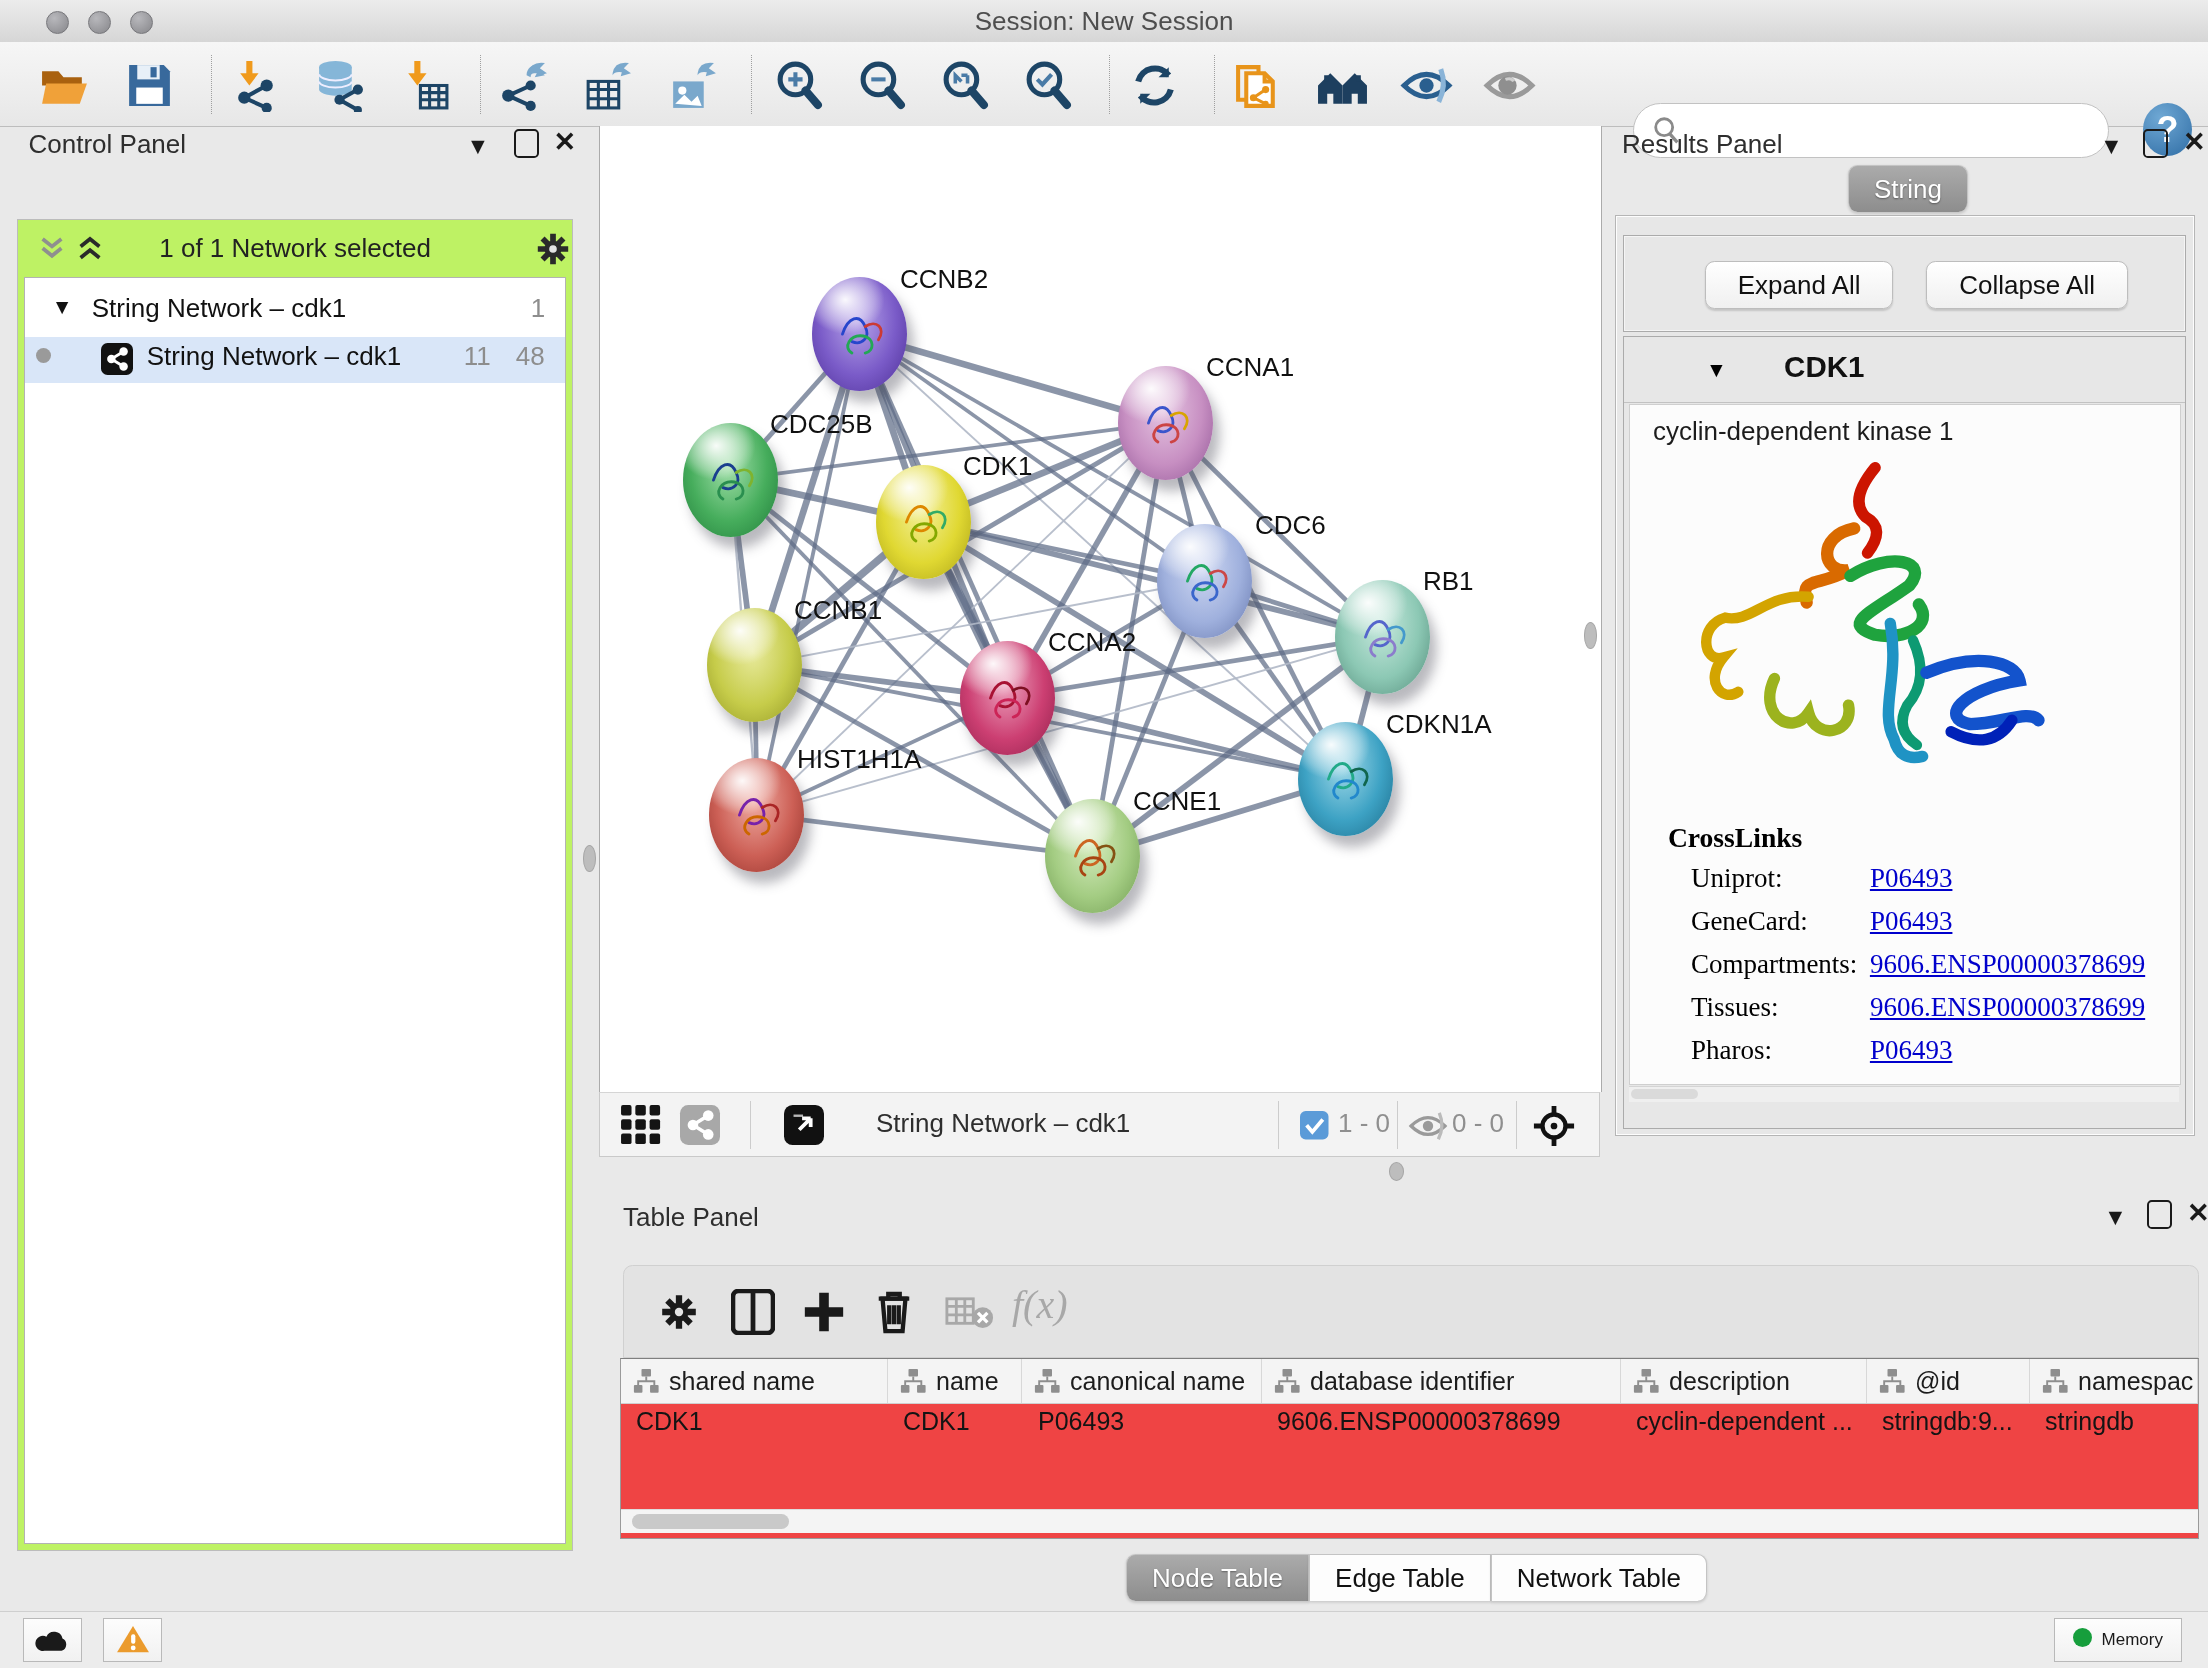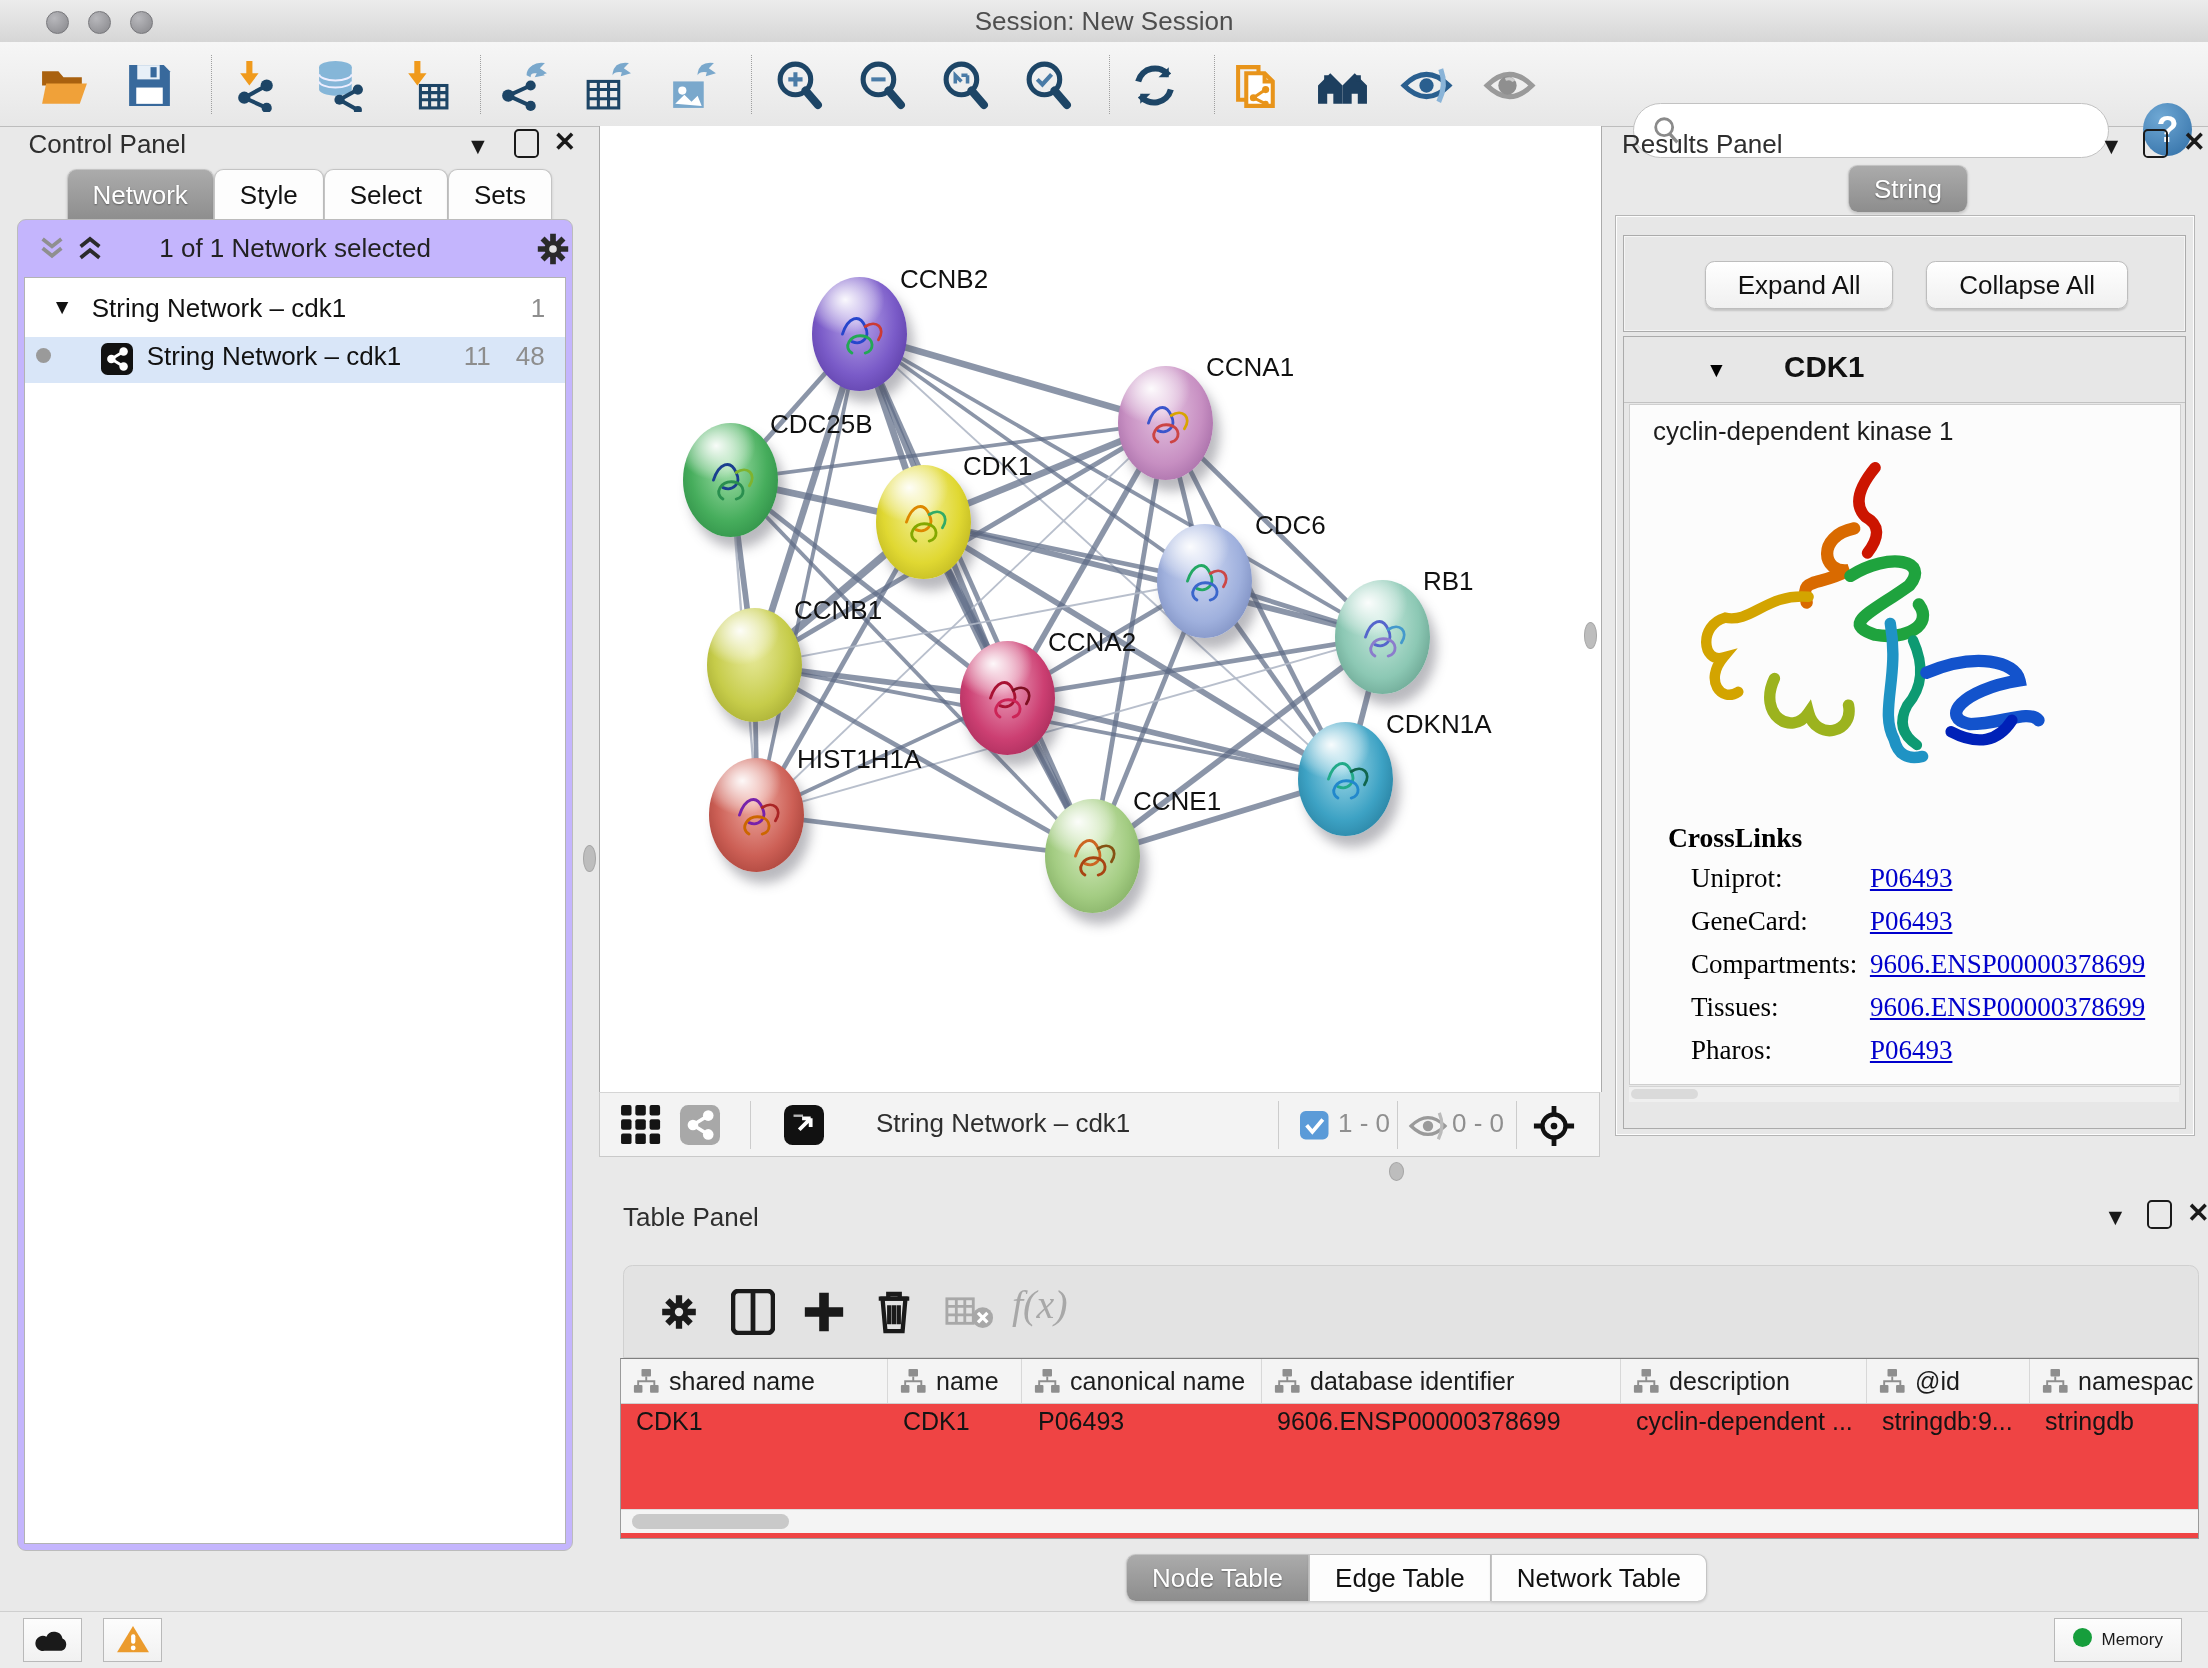--- a/index.html
+++ b/index.html
@@ -27,22 +27,22 @@
   .ptitle{position:absolute;color:#2e2e2e;font-size:26px;}
   .pctl{position:absolute;color:#1a1a1a;font-size:23px;line-height:23px;}
   .float-btn{display:inline-block;width:21px;height:25px;border:2.9px solid #1a1a1a;border-radius:4.8px;}
   .tab{display:inline-block;height:51px;line-height:51px;padding:0 25px;background:#fdfdfd;
     border:1px solid #c4c4c4;border-bottom:none;border-radius:9.5px 9.5px 0 0;font-size:26px;color:#111;
     box-shadow:0 1.9px 2.9px rgba(0,0,0,.15);}
   .tab.active{background:linear-gradient(#ababab,#8d8d8d);color:#fff;text-shadow:0 1px 1.9px rgba(0,0,0,.4);}
   
   .cpanel{position:absolute;left:9.5px;top:127px;width:569px;height:1423px;}
   .cp-tabs{position:absolute;left:57px;top:42px;}
-  .cp-box{position:absolute;left:7.6px;top:92px;width:554px;height:1330px;background:#c4b5fd;
-    border:1px solid #bcbcbc;border-radius:9px;}
+  .cp-box{position:absolute;left:7.6px;top:92px;width:554px;height:1330px;background:#bef264;
+    border:1px solid #bcbcbc;border-radius:0;}
   .cp-strip{position:absolute;left:0;top:0;width:100%;height:57px;}
   .cp-status{position:absolute;left:0;top:13.3px;width:100%;text-align:center;font-size:26px;color:#222;}
   .cp-tree{position:absolute;left:5.7px;top:57px;width:540px;height:1265px;background:#fff;border:1px solid #b3b3b3;}
   .trow{position:absolute;left:0;width:100%;height:46px;font-size:26px;color:#111;}
   .trow .cnt{position:absolute;color:#8d8d8d;}
   .trow.sel{background:#d9e6f8;}
   
   .canvas{position:absolute;left:599px;top:126px;width:1001px;height:966px;background:#fff;
     border-left:1px solid #ababab;border-right:1px solid #ababab;}
   .node{position:absolute;width:95px;height:114px;border-radius:50%;}
@@ -239,23 +239,20 @@
     </div>
     <div class="help">?</div>
   </div>
 
   <div class="cpanel">
     <div class="ptitle" style="left:19px;top:1.9px">Control Panel</div>
     <div class="pctl" style="left:457px;top:7.6px">▼</div>
     <span class="float-btn" style="position:absolute;left:504px;top:1.9px"></span>
     <div class="pctl" style="left:544px;top:3.8px;font-weight:bold;font-size:27px">✕</div>
 
-    <div class="cp-tabs">
-      <span class="tab active">Network</span><span class="tab">Style</span><span class="tab">Select</span><span class="tab">Sets</span>
-    </div>
 
     <div class="cp-box">
       <div class="cp-strip">
         <svg style="position:absolute;left:19px;top:15px" width="30" height="28.5" viewBox="0 0 32 30">
             <g fill="none" stroke="#8f8f8f" stroke-width="4">
               <path d="M6 4 l10 8 10-8 M6 14 l10 8 10-8"></path>
             </g>
           </svg>
         <svg style="position:absolute;left:57px;top:15px" width="30" height="28.5" viewBox="0 0 32 30">
             <g fill="none" stroke="#2a2a2a" stroke-width="4">

